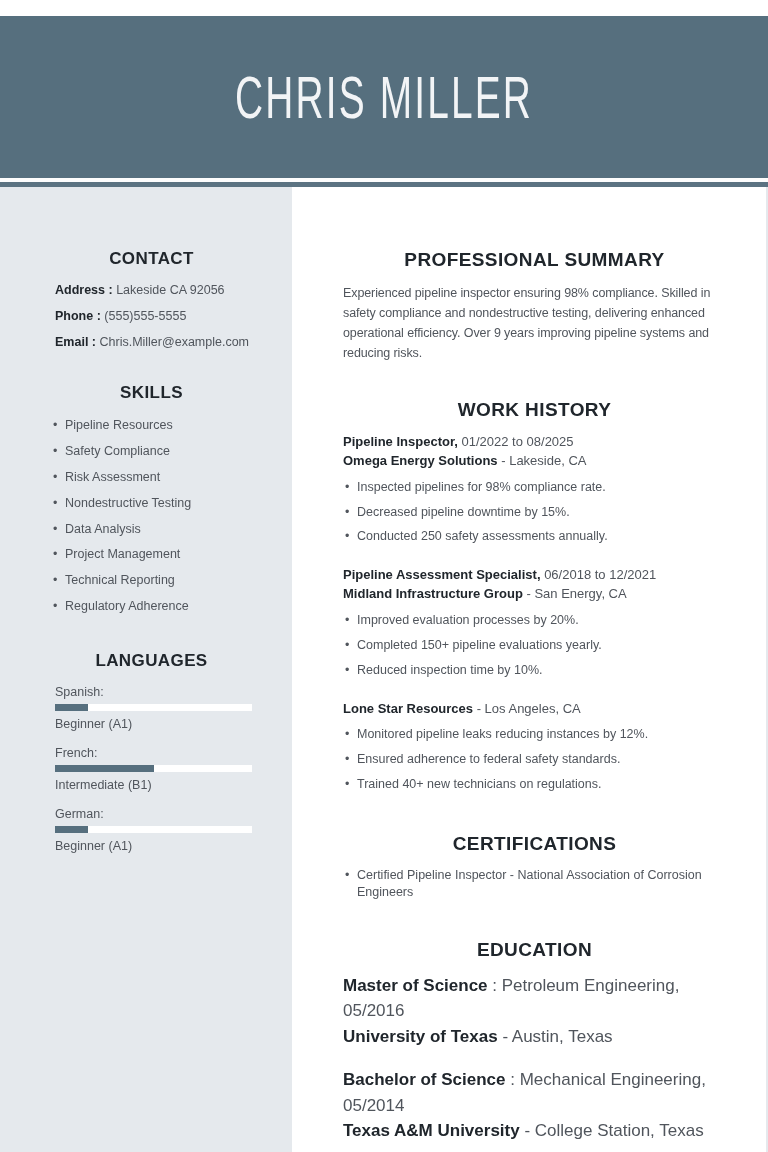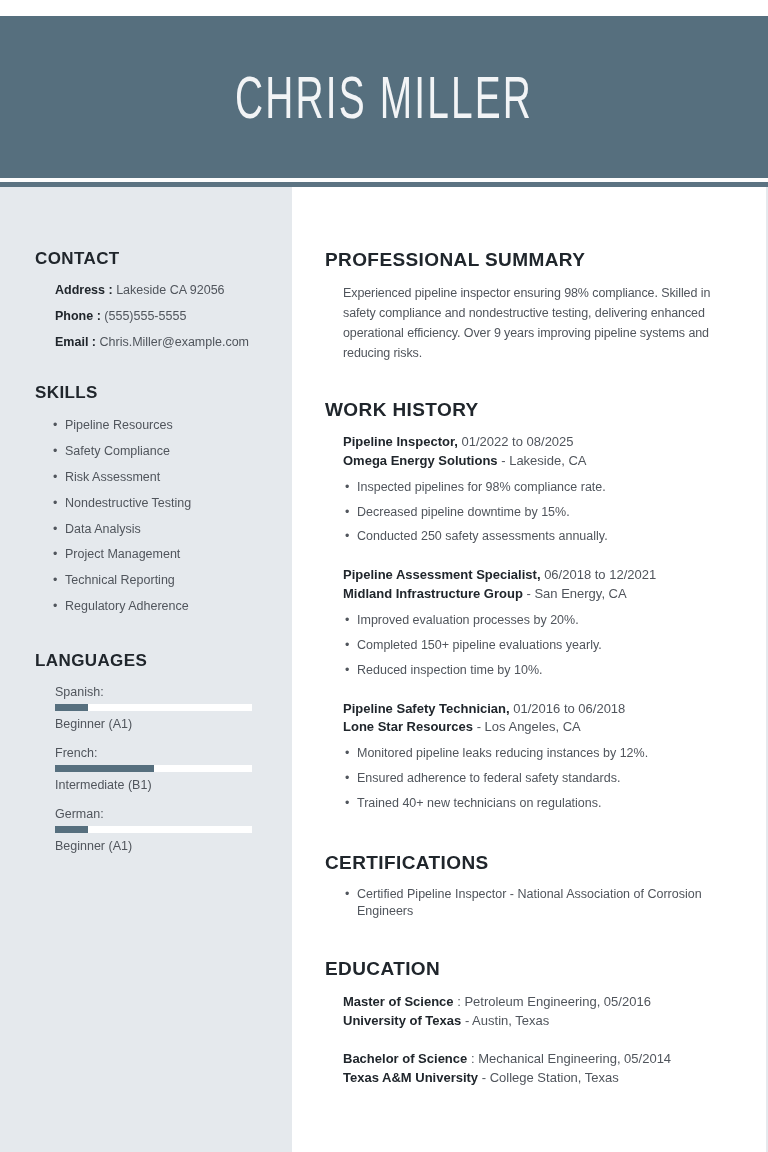--- a/index.html
+++ b/index.html
@@ -30,21 +30,21 @@
     padding:62px 24px 0 35px; overflow:hidden;
   }
   .main {
     flex:1; background:var(--main-bg,#ffffff);
     padding:62px 22px 15px 33px; overflow:hidden;
     border-right:2px solid var(--sidebar-bg,#e5e9ed);
   }
 
   h2.sec {
     font-size:17px; font-weight:700; color:var(--heading-text,#20262c);
-    letter-spacing:.4px; margin:0 0 14px 0;
+    letter-spacing:.4px; margin:0 0 14px 0;text-align:center;
   }
   .main h2.sec { font-size:19px; margin-bottom:12px; }
 
   .txt  { color:var(--body-text,#50555c); }
   .bold { color:var(--bold-text,#20262c); font-weight:700; }
 
   
   .contact-item { margin:0 0 12px 20px; font-size:12.5px; color:var(--body-text,#50555c); }
   .contact-item .bold { font-size:12.5px; }
 
@@ -77,21 +77,21 @@
   .job { margin:0 0 21px 18px; }
   .job-line { font-size:13px; line-height:1.45; }
   .job .bullets { margin-top:8px; padding-left:14px; }
   .job .bullets li { margin-bottom:8px; }
 
   .certs { margin-top:40px; }
   .certs ul.dotlist { padding-left:32px; max-width:452px; }
   .certs li { line-height:1.5; margin-bottom:7px; }
 
   .education { margin-top:38px; }
-  .degree { margin:0 0 18px 18px; font-size:13px; line-height:1.5; }
+  .degree { margin:0 0 18px 18px; font-size:17px; line-height:1.5; }
 </style>
 </head>
 <body>
 
 <div class="page">
 
   <div class="header">
     <div class="name-title">CHRIS MILLER</div>
   </div>
   <div class="divider-white"></div>
@@ -197,24 +197,20 @@
           </div>
           <ul class="dotlist bullets">
             <li>Improved evaluation processes by 20%.</li>
             <li>Completed 150+ pipeline evaluations yearly.</li>
             <li>Reduced inspection time by 10%.</li>
           </ul>
         </div>
 
         <div class="job">
           <div class="job-line">
-            <span class="bold">Pipeline Safety Technician,</span>
-            <span class="txt">01/2016 to 06/2018</span>
-          </div>
-          <div class="job-line">
             <span class="bold">Lone Star Resources</span>
             <span class="txt">- Los Angeles, CA</span>
           </div>
           <ul class="dotlist bullets">
             <li>Monitored pipeline leaks reducing instances by 12%.</li>
             <li>Ensured adherence to federal safety standards.</li>
             <li>Trained 40+ new technicians on regulations.</li>
           </ul>
         </div>
       </section>

